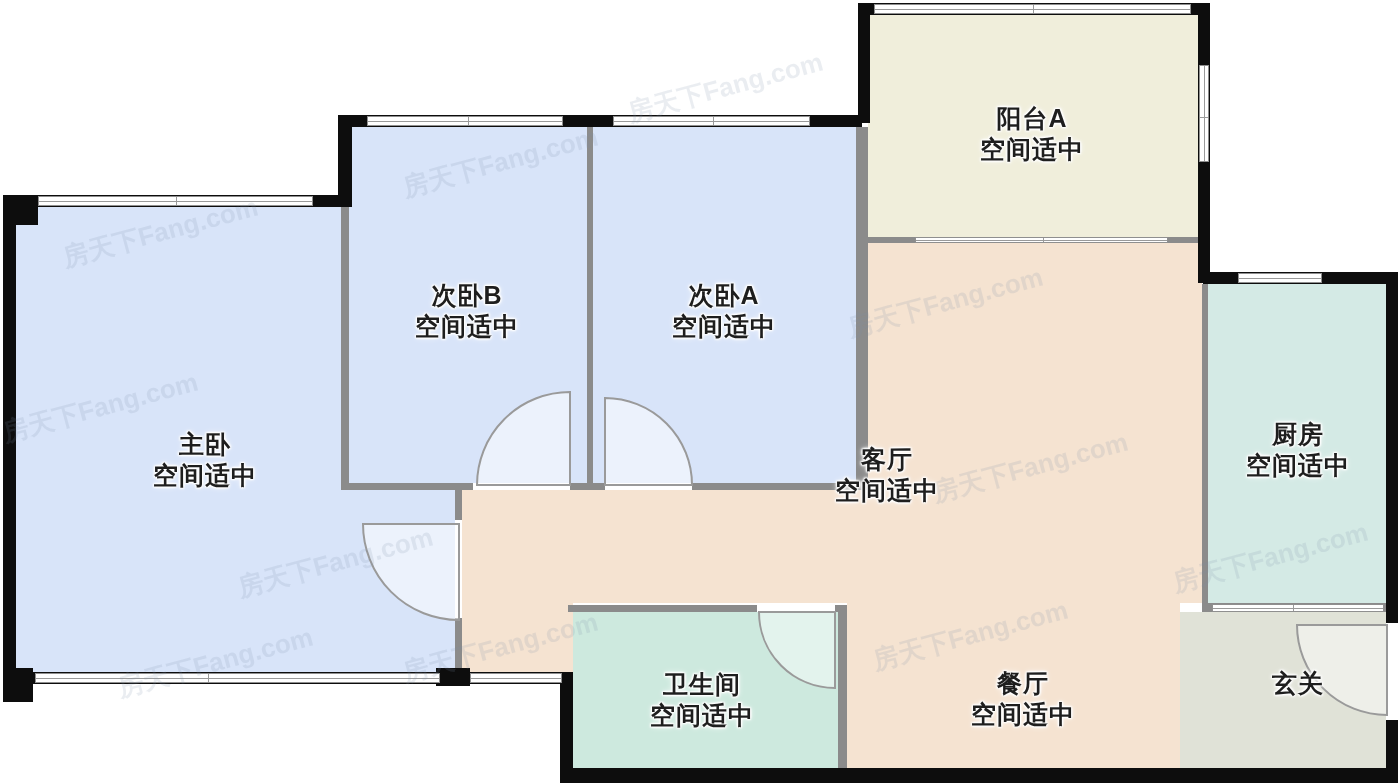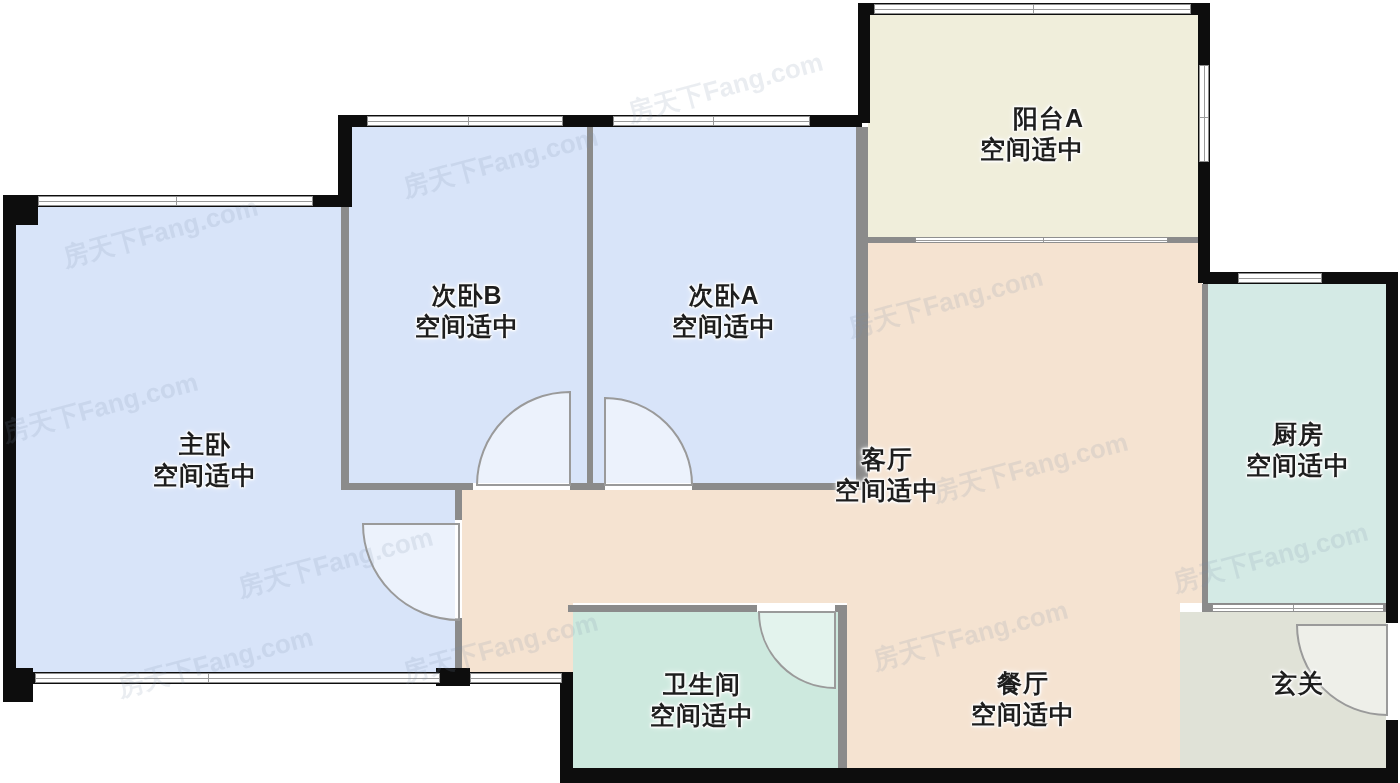--- a/index.html
+++ b/index.html
@@ -115,21 +115,21 @@
     <div>空间适中</div>
   </div>
   <div class="room-label" style="left:467px;top:311px;">
     <div>次卧B</div>
     <div>空间适中</div>
   </div>
   <div class="room-label" style="left:724px;top:311px;">
     <div>次卧A</div>
     <div>空间适中</div>
   </div>
-  <div class="room-label" style="left:1032px;top:134px;text-align:right;">
+  <div class="room-label" style="left:1032px;top:134px;">
     <div>阳台A</div>
     <div>空间适中</div>
   </div>
   <div class="room-label" style="left:887px;top:475px;font-family:Liberation Serif, serif;">
     <div>客厅</div>
     <div>空间适中</div>
   </div>
   <div class="room-label" style="left:1298px;top:450px;">
     <div>厨房</div>
     <div>空间适中</div>

